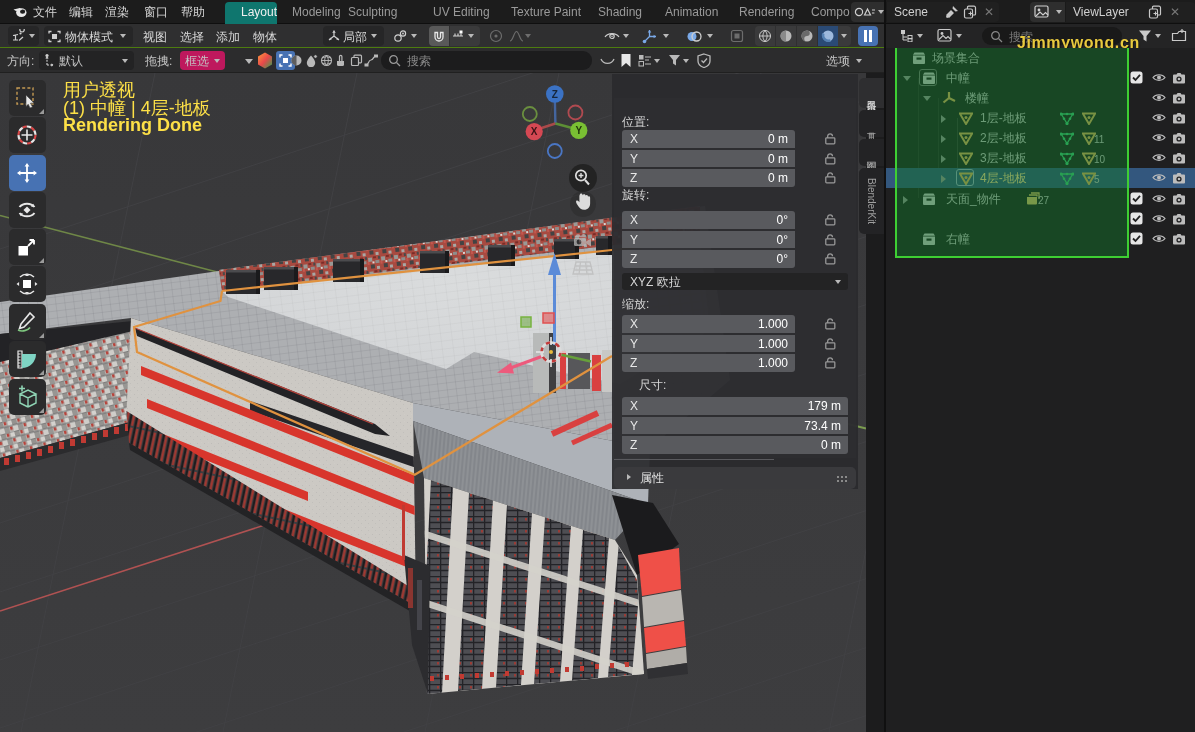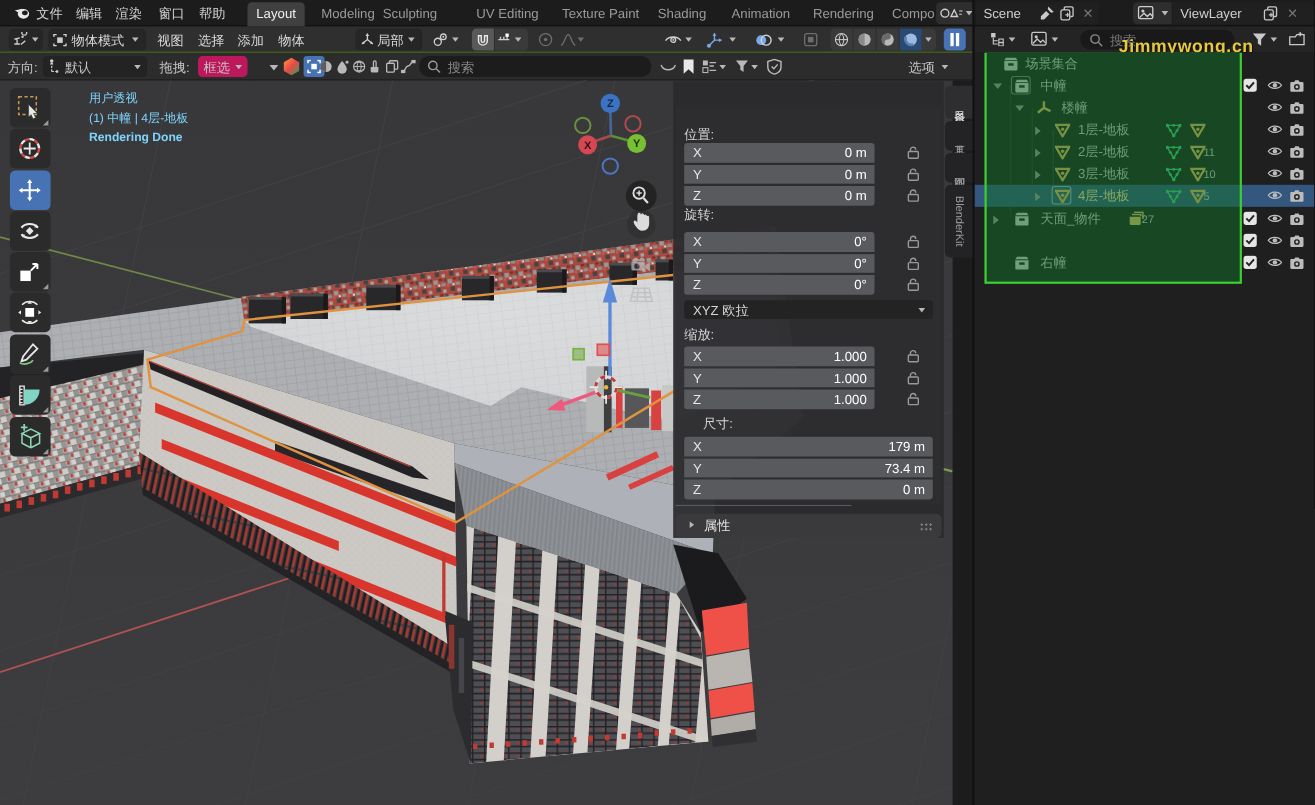--- a/index.html
+++ b/index.html
@@ -22,21 +22,21 @@
     </svg>
   <span class="abs" style="left:33px;">文件</span>
   <span class="abs" style="left:69px;">编辑</span>
   <span class="abs" style="left:105px;">渲染</span>
   <span class="abs" style="left:144px;">窗口</span>
   <span class="abs" style="left:181px;">帮助</span>
 </div>
 
 
 <div class="abs" style="left:225px;top:2px;height:22px;" id="wstabs">
-  <span class="abs" style="left:0px;top:0;width:52px;height:22px;background:#404040;border-radius:4px 4px 0 0;color:#f0f0f0;font-size:12px;text-align:center;line-height:21px;">Layout</span>
+  <span class="abs" style="left:0px;top:0;width:52px;height:22px;background:#0f766e;border-radius:4px 4px 0 0;color:#f0f0f0;font-size:12px;text-align:right;line-height:21px;">Layout</span>
   <span class="abs txt" style="left:67px;top:3px;color:#9a9a9a;">Modeling</span>
   <span class="abs txt" style="left:123px;top:3px;color:#9a9a9a;">Sculpting</span>
   <span class="abs txt" style="left:208px;top:3px;color:#9a9a9a;">UV Editing</span>
   <span class="abs txt" style="left:286px;top:3px;color:#9a9a9a;">Texture Paint</span>
   <span class="abs txt" style="left:373px;top:3px;color:#9a9a9a;">Shading</span>
   <span class="abs txt" style="left:440px;top:3px;color:#9a9a9a;">Animation</span>
   <span class="abs txt" style="left:514px;top:3px;color:#9a9a9a;">Rendering</span>
   <span class="abs txt" style="left:586px;top:3px;color:#9a9a9a;">Compo</span>
 </div>
 
@@ -520,21 +520,21 @@
       <rect x="574" y="238" width="12" height="8" rx="1.5" fill="#b9b9b9"></rect>
       <path d="M586,241.5 l5,-3 v8 l-5,-3 Z" fill="#b9b9b9"></path>
       <circle cx="579" cy="242" r="2.4" fill="#3a3a3c"></circle>
     </g>
 <g opacity="0.75" stroke="#b9b9b9" fill="none" stroke-width="1.3">
       <path d="M576,262 h14 l3,12 h-20 Z M580.5,262 l-1.5,12 M585.5,262 l1.5,12 M574.8,266 h16.4 M573.8,270 h18.4"></path>
     </g>
 </svg>
 
 
-<div class="abs" style="left:81px;top:82px;color:#7dd3fc;font-size:11px;line-height:17.5px;">
+<div class="abs" style="left:63px;top:82px;color:#fde047;font-size:18px;line-height:17.5px;">
 <div>用户透视</div>
 <div>(1) 中幢 | 4层-地板</div>
 <div style="font-weight:bold;">Rendering Done</div>
 </div>
 
 
 <div class="abs" id="ltoolbar" style="left:9px;top:80px;">
   <span class="abs tbtn" style="left:0;top:0px;">
     <svg width="24" height="24" viewBox="0 0 24 24" style="margin:6px;">
         <rect x="2" y="2" width="16" height="16" fill="none" stroke="#c49a53" stroke-width="1.4" stroke-dasharray="3 2.2"></rect>

